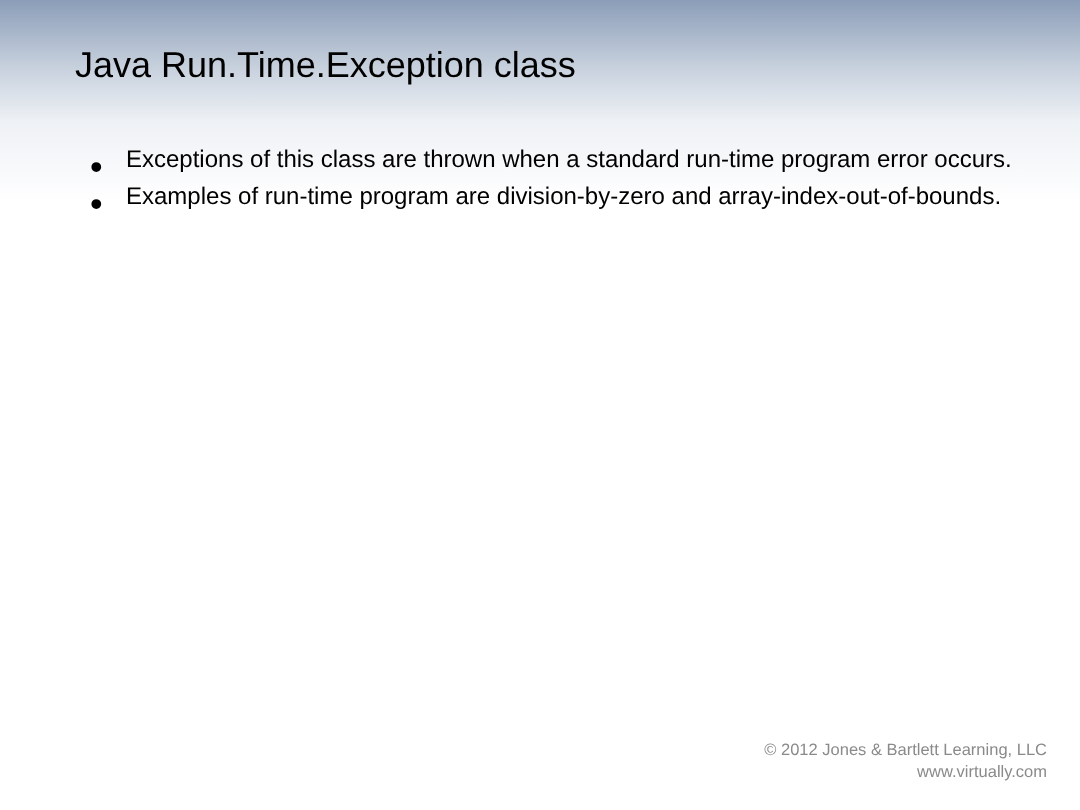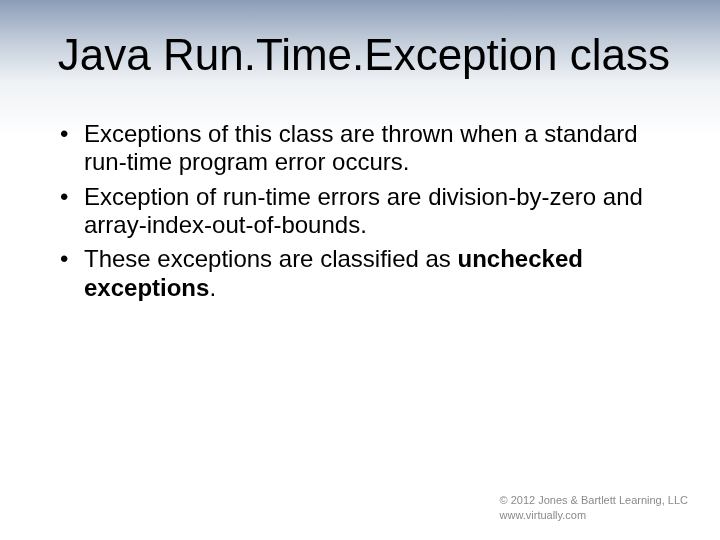--- a/index.html
+++ b/index.html
@@ -9,65 +9,65 @@
     background: linear-gradient(to bottom, #8b9db8 0%, #c5cfdc 8%, #eef1f5 15%, #ffffff 25%, #ffffff 100%);
     position: relative;
   }
   .slide {
     width: 720px;
     height: 540px;
     padding: 30px 40px 20px 40px;
     position: relative;
   }
   .title {
-    font-size: 44px;
+    font-size: 24px;
     font-weight: normal;
     color: #000;
-    text-align: right;
+    text-align: left;
     margin-bottom: 40px;
     padding: 0 10px;
   }
   .bullets {
     list-style: none;
     padding-left: 20px;
   }
   .bullets li {
-    font-size: 24px;
+    font-size: 16px;
     color: #000;
     line-height: 1.18;
     margin-bottom: 6px;
     position: relative;
     padding-left: 24px;
   }
   .bullets li::before {
     content: "•";
     position: absolute;
     left: 0;
     top: 0;
     font-size: 24px;
   }
   .bold { font-weight: bold; }
   .footer {
     position: absolute;
-    right: 32px;
+    right: 22px;
     bottom: 18px;
+    text-align: right;
     color: #8a8a8a;
     font-size: 11px;
     line-height: 1.3;
   }
   .footer .line1 { font-size: 11px; }
   .footer .line2 { font-size: 11px; }
 </style>
 </head>
 <body>
 
 <div class="slide">
   <h1 class="title">Java Run.Time.Exception class</h1>
   <ul class="bullets">
     <li><span>Exceptions of this class are thrown when a standard run-time program error occurs.</span></li>
-    <li><span>Exception of run-time errors are division-by-zero and array-index-out-of-bounds.</span></li>
-    <li><span>These exceptions are classified as </span><span class="bold">unchecked exceptions</span><span>.</span></li>
+    <li><span>Examples of run-time program are division-by-zero and array-index-out-of-bounds.</span></li>
   </ul>
   <div class="footer">
     <div class="line1">© 2012 Jones &amp; Bartlett Learning, LLC</div>
     <div class="line2">www.virtually.com</div>
   </div>
 </div>
 
 </body></html>

